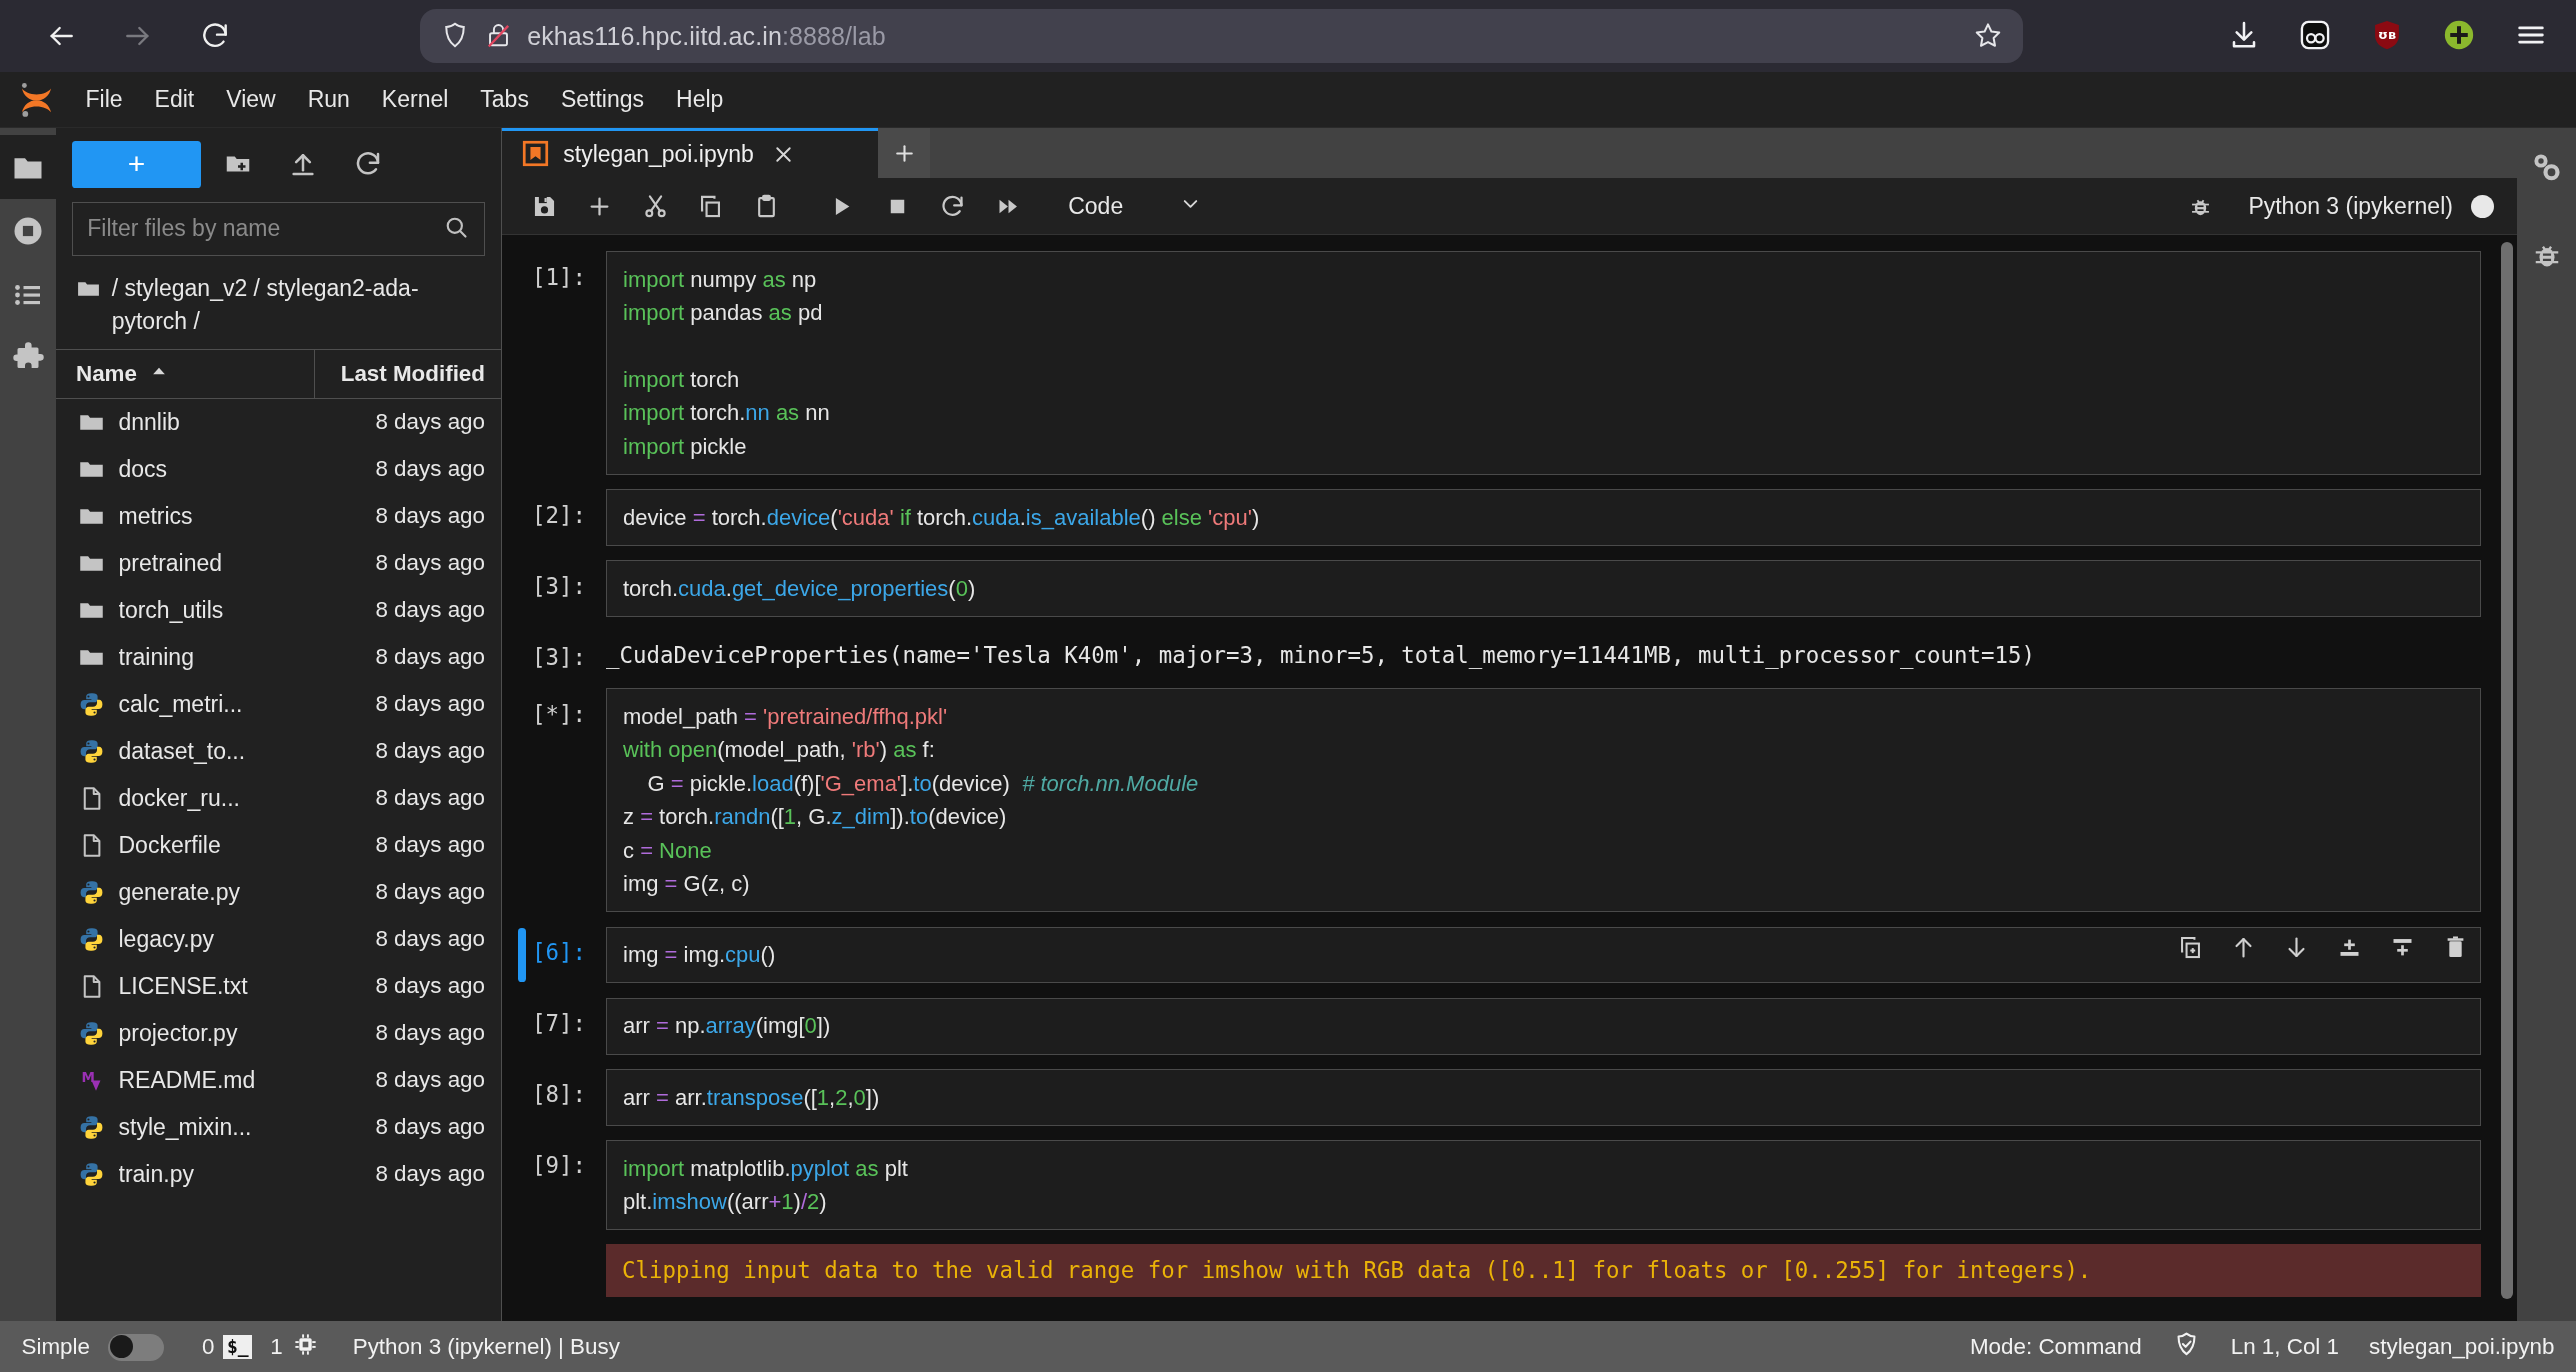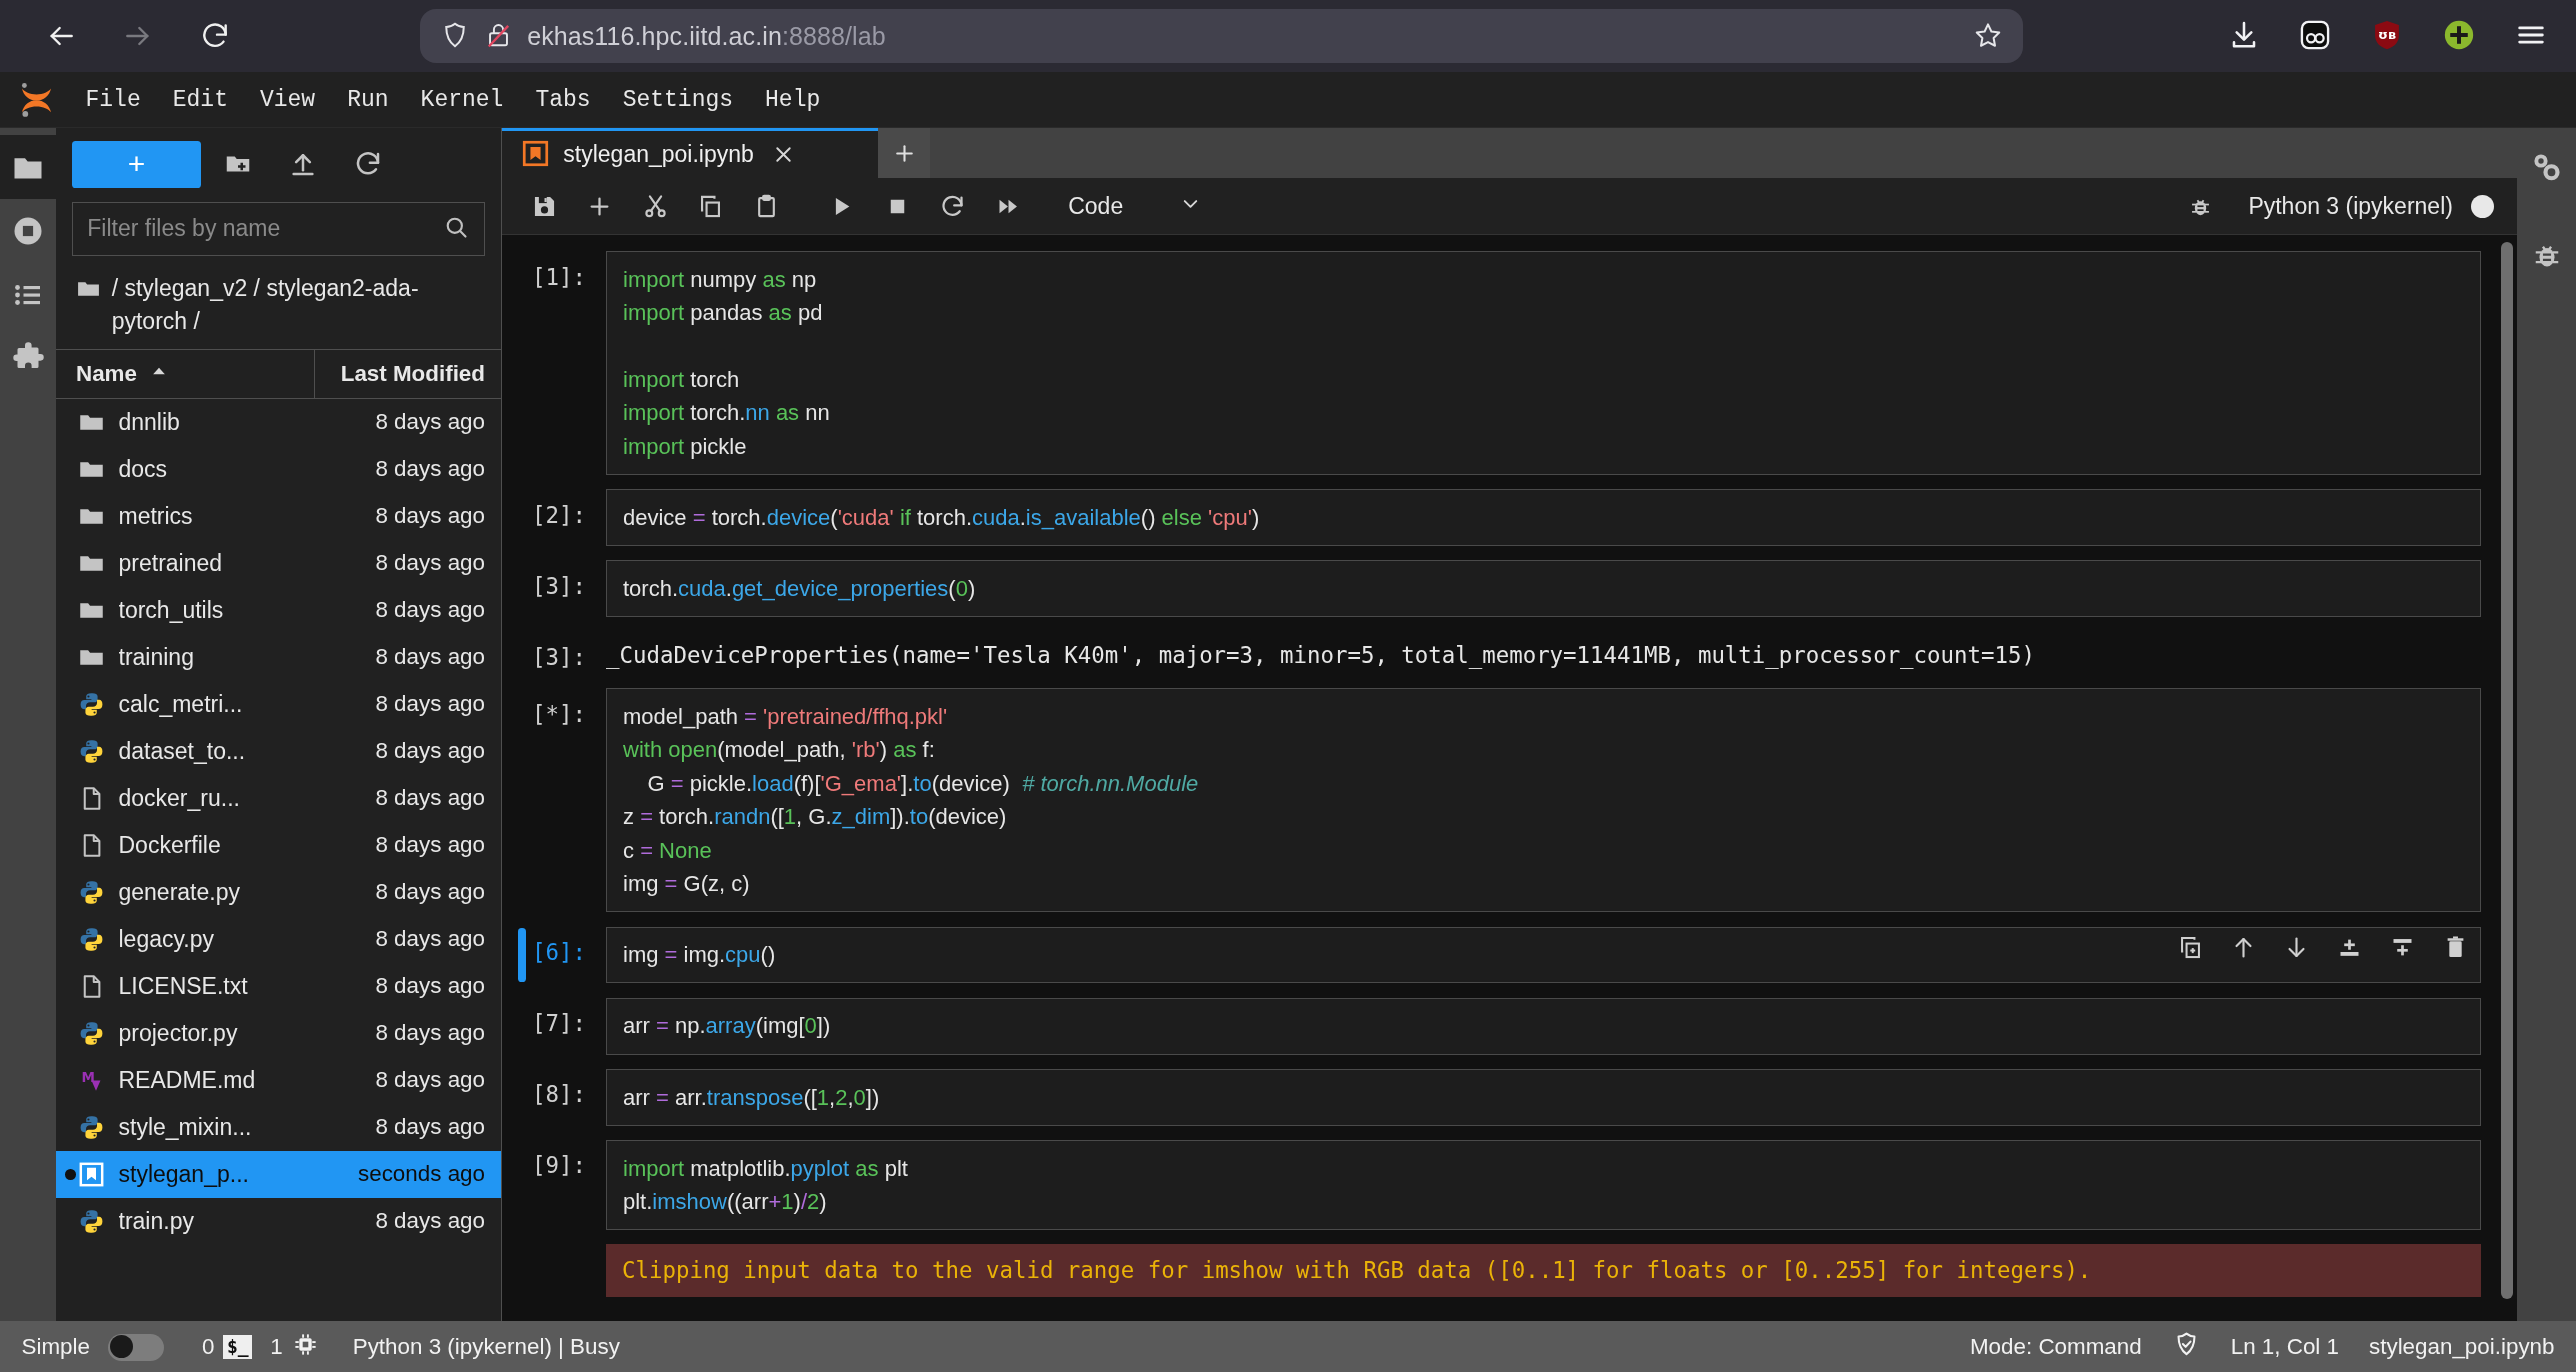--- a/index.html
+++ b/index.html
@@ -48,21 +48,20 @@
     background: #212121;
     display: flex; align-items: center;
     padding-left: 16px;
     border-bottom: 0.9px solid #2a2a2a;
   }
   .jp-logo { width: 41px; height: 41px; margin-right: 12.5px; position: relative; }
   .menu-item {
     font-size: 23px; color: #e8e8e8;
     padding: 7.2px 16px; border-radius: 2.7px;
     white-space: nowrap;
-    font-family: Liberation Mono, monospace;
   }
 
   
   .shell { display: flex; width: 100%; height: 1193px; }
 
   
   .activity-bar {
     width: 56px; background: #424242;
     display: flex; flex-direction: column; align-items: center;
     padding-top: 7.2px; flex-shrink: 0;
@@ -609,31 +608,20 @@
         </div>
         <div class="file-row">
           <span class="file-icon">
             <svg width="27" height="27" viewBox="0 0 24 24">
               <path d="M11.7 2c-2.6 0-4.4.9-4.4 2.7v2.6h4.6v.8H5.6c-1.9 0-3.3 1.3-3.3 4s1.2 4.1 3 4.1h1.8v-2.8c0-2 1.6-3.3 3.6-3.3h3.8c1.6 0 2.9-1.2 2.9-2.8V4.7C17.4 3 15.5 2 12.9 2zM9.3 3.9a.95.95 0 1 1 0 1.9.95.95 0 0 1 0-1.9z" fill="#3572a5"></path>
               <path d="M12.3 22c2.6 0 4.4-.9 4.4-2.7v-2.6h-4.6v-.8h6.3c1.9 0 3.3-1.3 3.3-4s-1.2-4.1-3-4.1h-1.8v2.8c0 2-1.6 3.3-3.6 3.3H9.5c-1.6 0-2.9 1.2-2.9 2.8v2.6C6.6 21 8.5 22 11.1 22zm2.4-1.9a.95.95 0 1 1 0-1.9.95.95 0 0 1 0 1.9z" fill="#ffd43b"></path>
             </svg>
           </span>
           <span class="file-name">style_mixin...</span>
           <span class="file-mod">8 days ago</span>
-        </div>
-        <div class="file-row selected">
-          <span class="dot"></span>
-          <span class="file-icon">
-            <svg width="27" height="27" viewBox="0 0 24 24">
-              <rect x="2.5" y="2.5" width="19" height="19" fill="none" stroke="#ffffff" stroke-width="2.2"></rect>
-              <path d="M8 6h8v11l-4-3-4 3z" fill="#ffffff"></path>
-            </svg>
-          </span>
-          <span class="file-name">stylegan_p...</span>
-          <span class="file-mod">seconds ago</span>
         </div>
         <div class="file-row">
           <span class="file-icon">
             <svg width="27" height="27" viewBox="0 0 24 24">
               <path d="M11.7 2c-2.6 0-4.4.9-4.4 2.7v2.6h4.6v.8H5.6c-1.9 0-3.3 1.3-3.3 4s1.2 4.1 3 4.1h1.8v-2.8c0-2 1.6-3.3 3.6-3.3h3.8c1.6 0 2.9-1.2 2.9-2.8V4.7C17.4 3 15.5 2 12.9 2zM9.3 3.9a.95.95 0 1 1 0 1.9.95.95 0 0 1 0-1.9z" fill="#3572a5"></path>
               <path d="M12.3 22c2.6 0 4.4-.9 4.4-2.7v-2.6h-4.6v-.8h6.3c1.9 0 3.3-1.3 3.3-4s-1.2-4.1-3-4.1h-1.8v2.8c0 2-1.6 3.3-3.6 3.3H9.5c-1.6 0-2.9 1.2-2.9 2.8v2.6C6.6 21 8.5 22 11.1 22zm2.4-1.9a.95.95 0 1 1 0-1.9.95.95 0 0 1 0 1.9z" fill="#ffd43b"></path>
             </svg>
           </span>
           <span class="file-name">train.py</span>
           <span class="file-mod">8 days ago</span>

